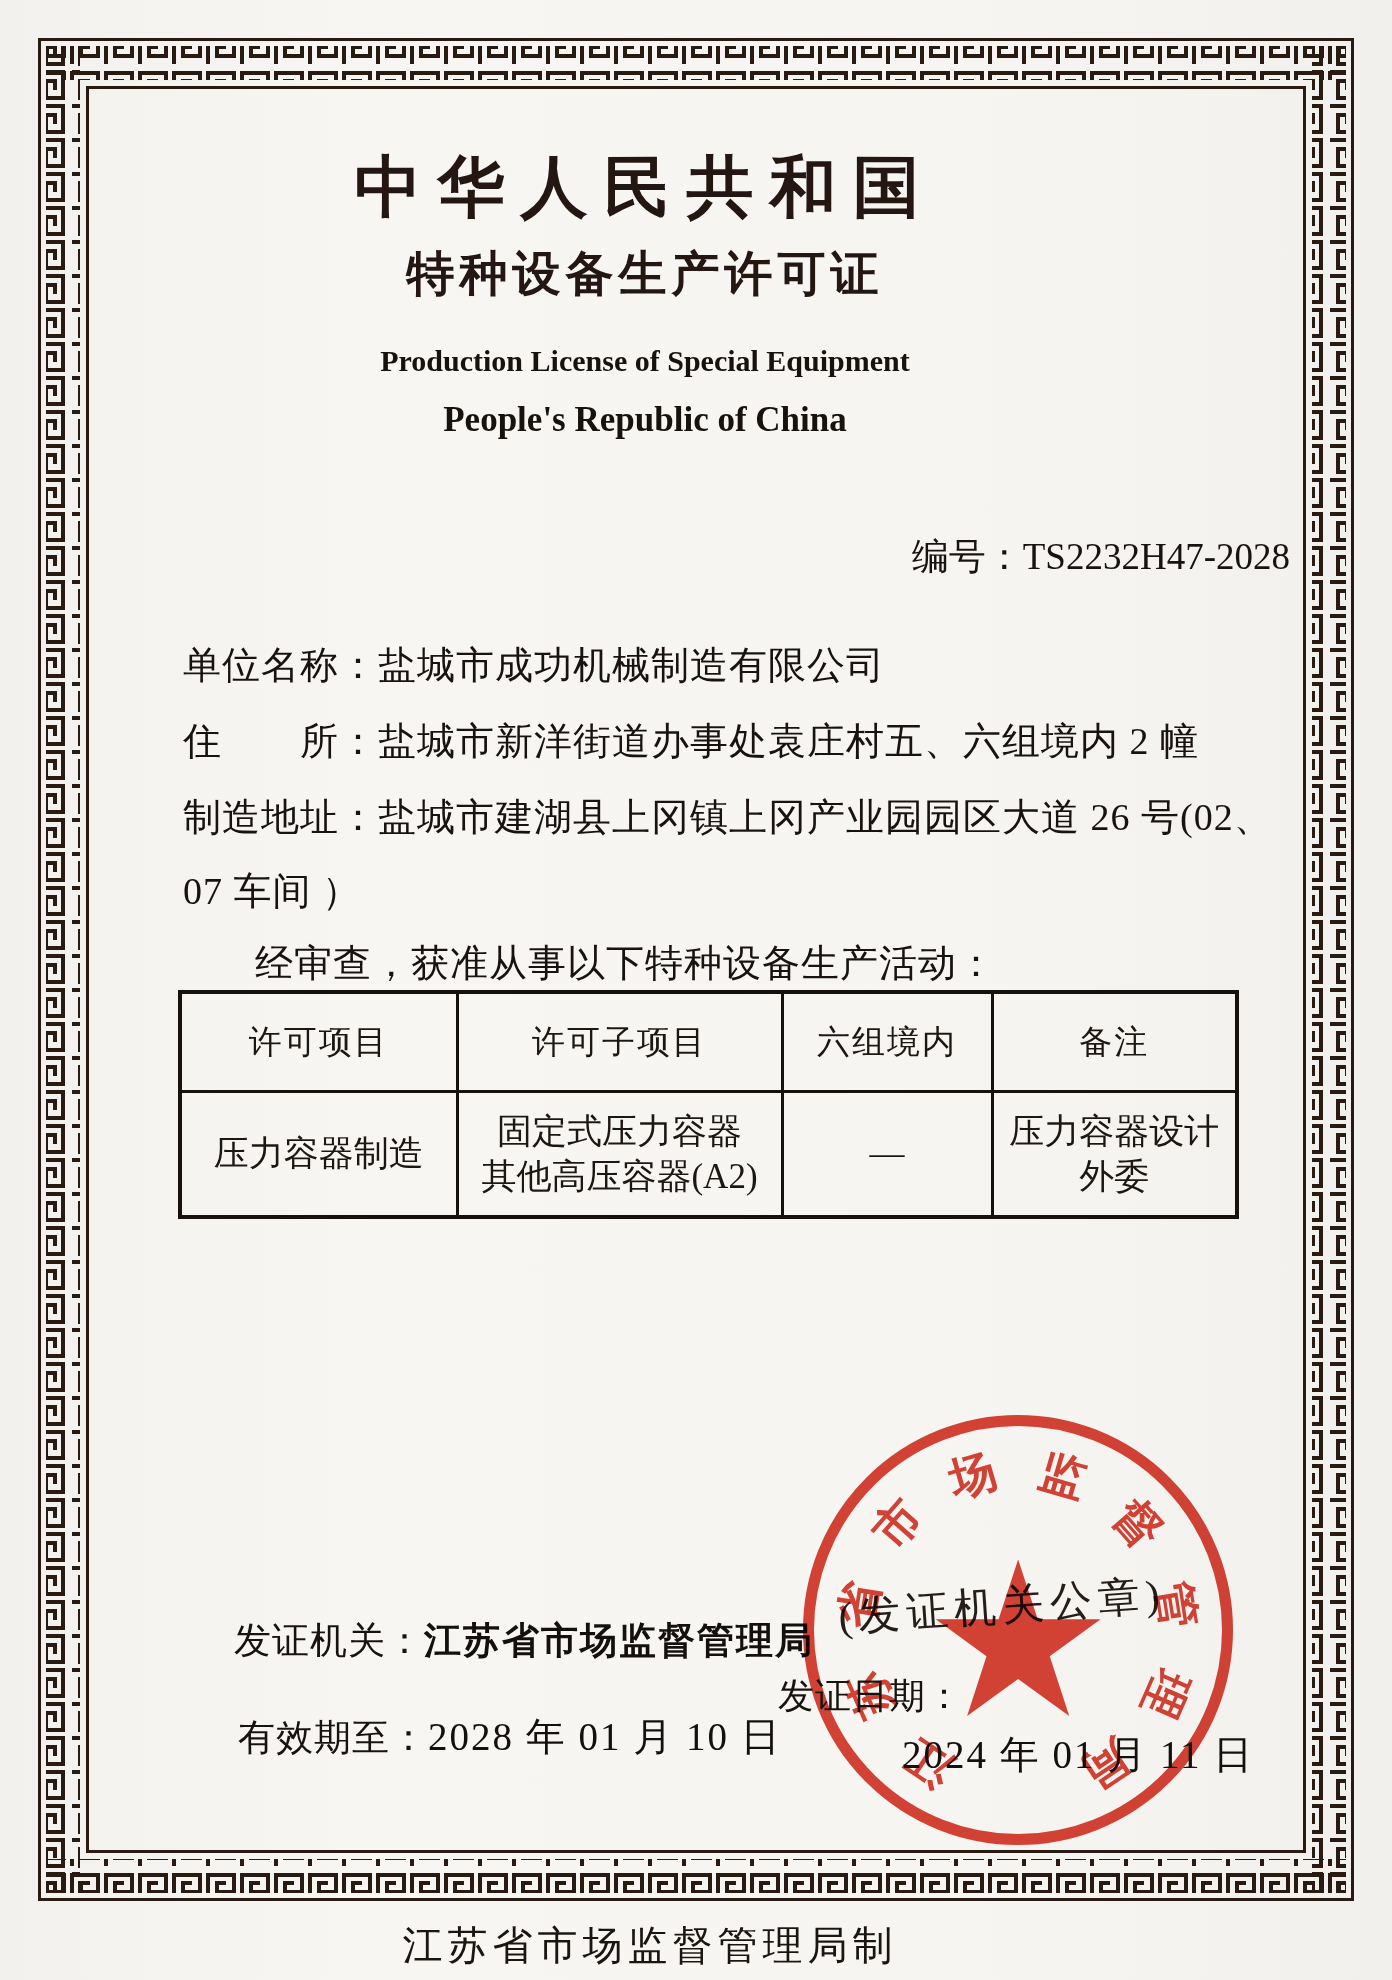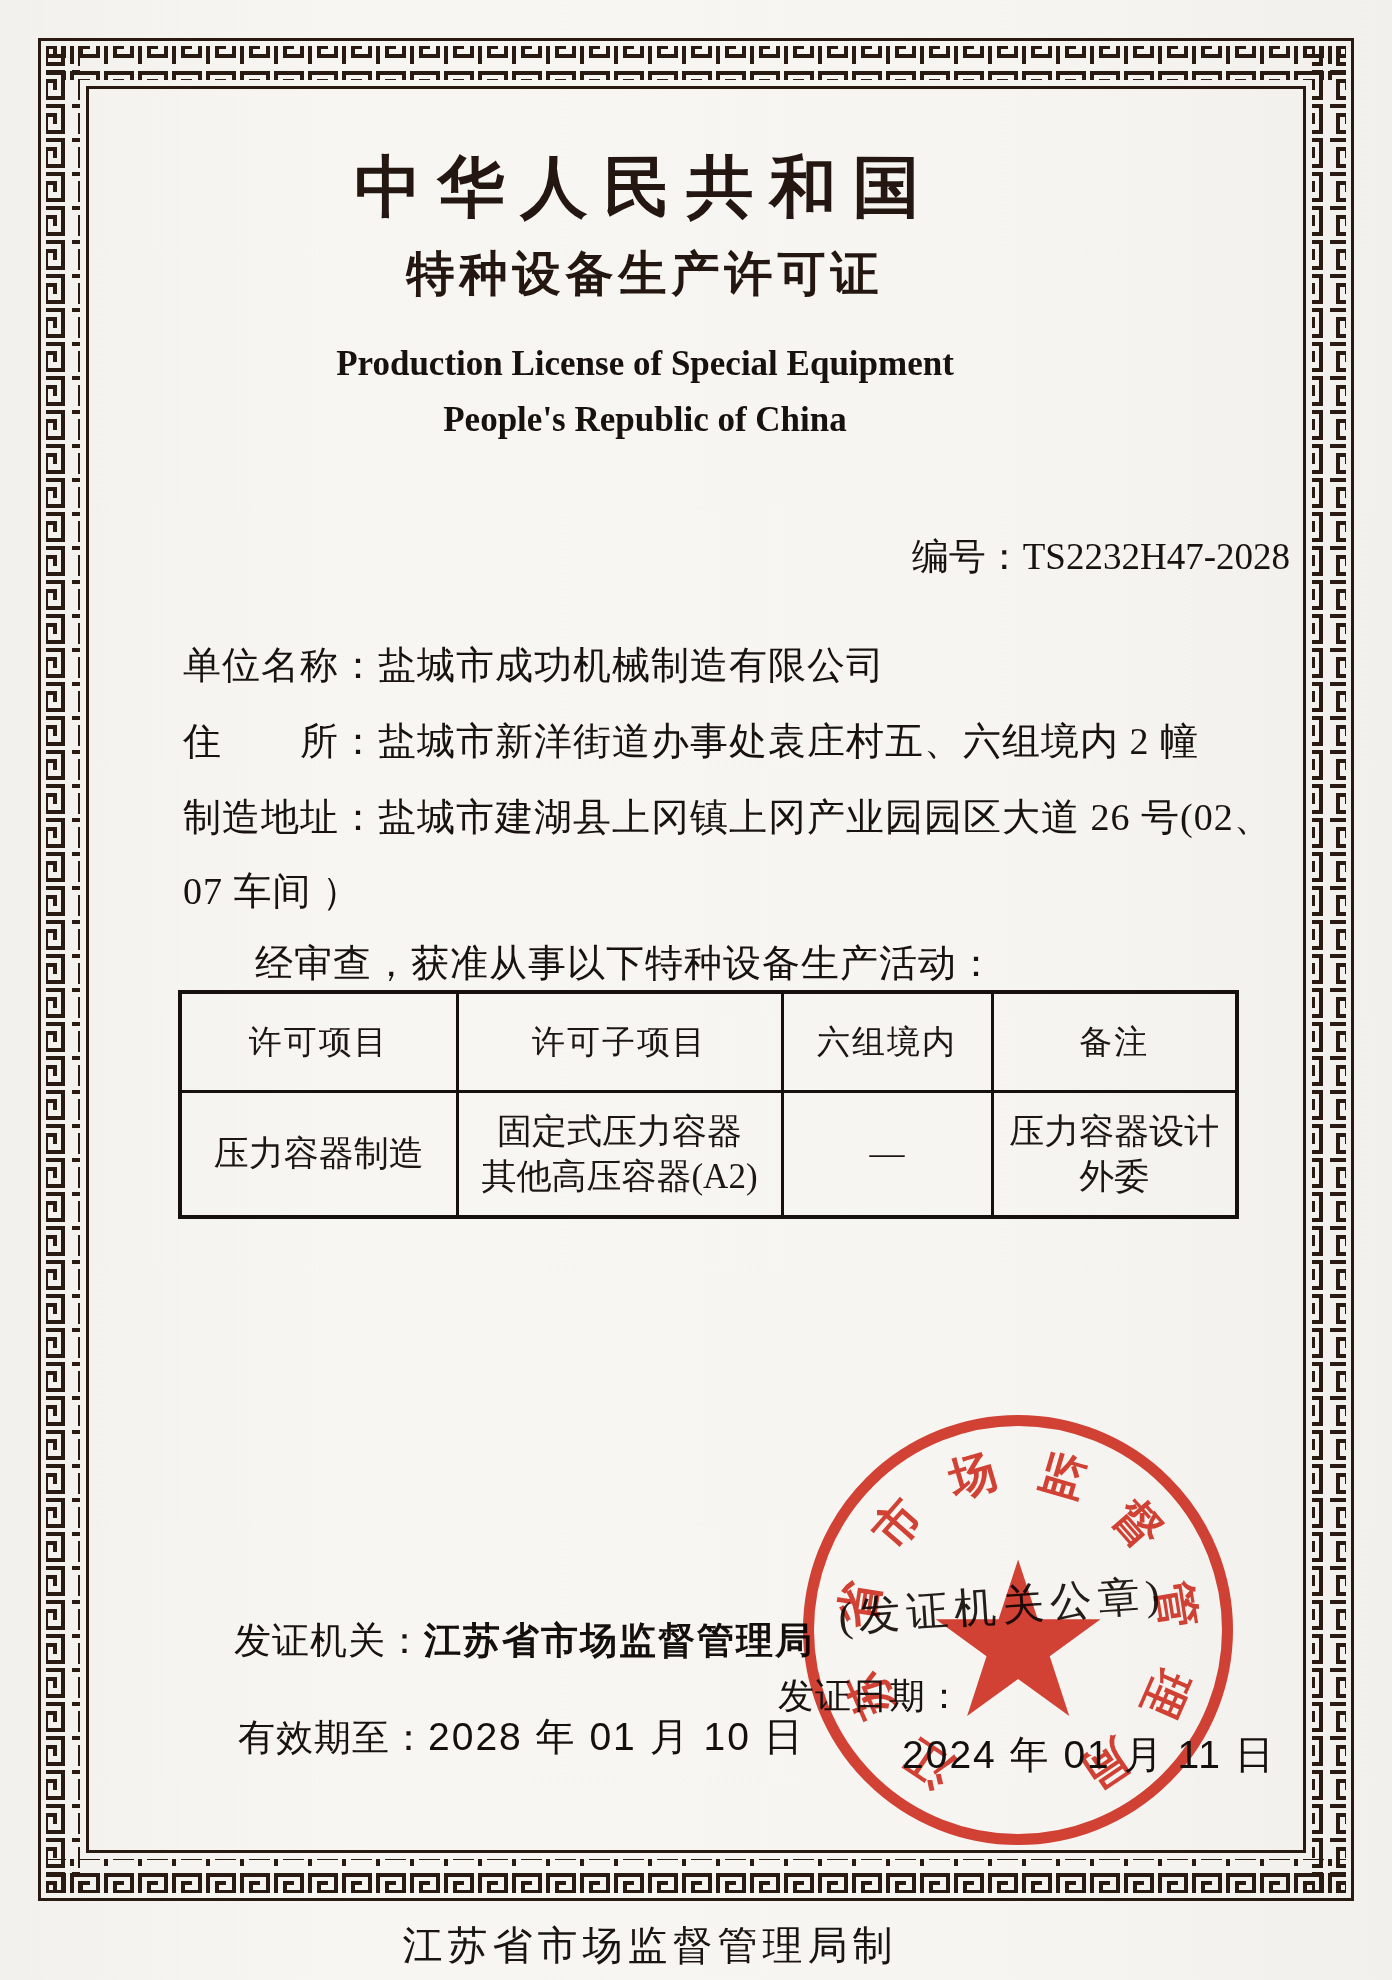--- a/index.html
+++ b/index.html
@@ -22,21 +22,21 @@
   .field .val{letter-spacing:1px;}
   
   table.lic{border-collapse:collapse;table-layout:fixed;background:transparent;}
   table.lic td{border:3px solid #17110d;text-align:center;vertical-align:middle;padding:0;}
   table.lic .hd{font-size:33px;letter-spacing:2px;height:96px;}
   table.lic .bd{font-size:35px;height:122px;line-height:1.3;}
   
   .issue-line{white-space:nowrap;display:flex;align-items:baseline;}
   .issue-lbl{font-size:37px;letter-spacing:1px;color:#181310;}
   .issue-val-bold{font-size:37px;font-weight:bold;letter-spacing:2px;font-family:"Liberation Sans","DejaVu Sans",sans-serif;color:#14100d;}
-  .date-val{font-size:39px;letter-spacing:2px;font-family:Liberation Sans, sans-serif;color:#14100d;white-space:nowrap;}
+  .date-val{font-size:39px;letter-spacing:2px;font-family:Liberation Serif, serif;color:#14100d;white-space:nowrap;}
   
   .seal{mix-blend-mode:multiply;opacity:.93;}
   .seal-ring{border-radius:50%;border:11px solid #d73527;width:408px;height:408px;}
   .seal-star{color:#d73527;font-size:215px;line-height:1;font-family:"DejaVu Sans",sans-serif;}
   .seal-char{position:absolute;color:#d73527;font-weight:bold;font-size:46px;line-height:1;white-space:nowrap;}
   .seal-note{font-size:42px;letter-spacing:6px;color:#241d18;white-space:nowrap;}
   .footer-text{font-size:40px;letter-spacing:5px;color:#1b1512;white-space:nowrap;}
 </style>
 </head>
 <body>
@@ -53,21 +53,21 @@
   <rect x="39.5" y="39.5" width="1313" height="1860" fill="none" stroke="#2a1b12" stroke-width="3"></rect>
   <rect x="46" y="46" width="1300" height="34" fill="url(#keyH)"></rect>
   <rect x="46" y="1859" width="1300" height="34" fill="url(#keyH)"></rect>
   <rect x="46" y="46" width="34" height="1847" fill="url(#keyV)"></rect>
   <rect x="1312" y="46" width="34" height="1847" fill="url(#keyV)"></rect>
   <rect x="87.5" y="87.5" width="1217" height="1764" fill="none" stroke="#2a1b12" stroke-width="3"></rect>
 </svg>
 
 <div class="abs center title-cn" style="left:645px;top:142px;font-size:67px;letter-spacing:16px;">中华人民共和国</div>
 <div class="abs center title-cn" style="left:645px;top:242px;font-size:48px;letter-spacing:5px;">特种设备生产许可证</div>
-<div class="abs center title-en" style="left:645px;top:344px;font-size:35px;">Production License of Special Equipment</div>
+<div class="abs center title-en" style="left:645px;top:344px;font-size:30px;">Production License of Special Equipment</div>
 <div class="abs center title-en" style="left:645px;top:400px;font-size:35px;">People's Republic of China</div>
 
 <div class="abs serial" style="right:102px;top:532px;">
   <span>编号：</span><span>TS2232H47-2028</span>
 </div>
 
 <div class="abs field" style="left:183px;top:640px;">
   <span class="lbl">单位名称：</span>
   <span class="val">盐城市成功机械制造有限公司</span>
 </div>

